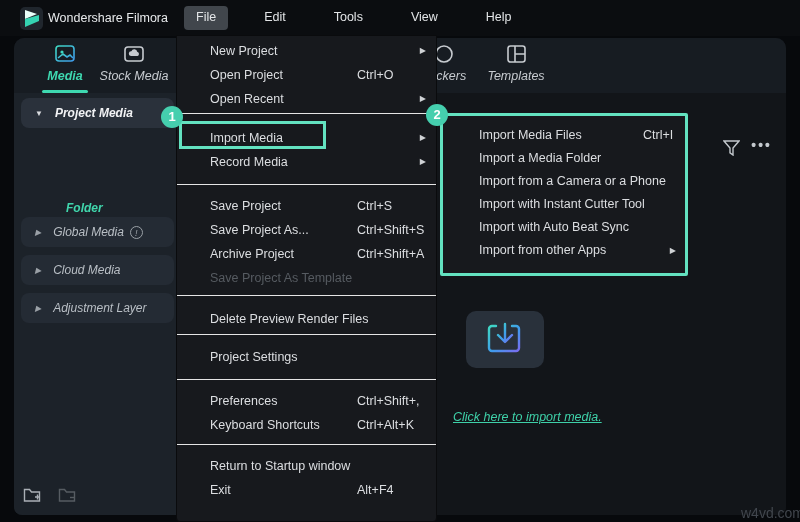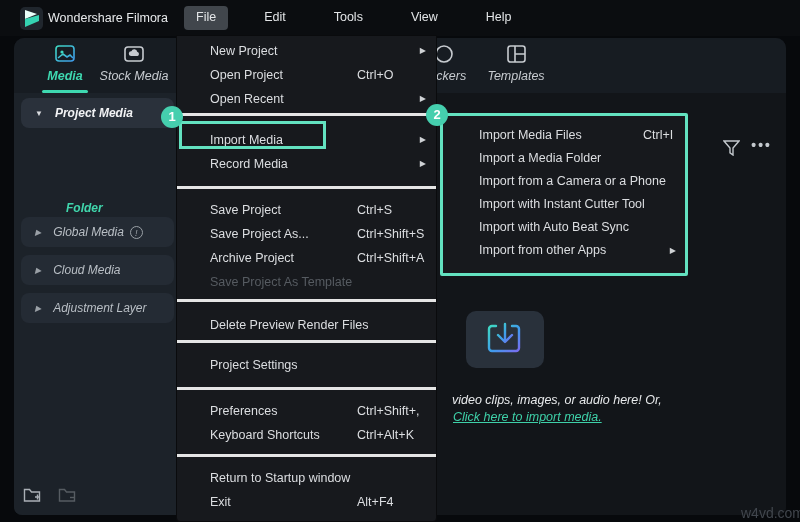--- a/index.html
+++ b/index.html
@@ -41,21 +41,21 @@
   .search-ph { position:absolute; left:270px; top:49px; color:#7c838a; font-size:12.5px; }
   .filter-btn { position:absolute; left:545px; top:47px; }
   .more-btn { position:absolute; left:573px; top:44px; color:#c3c8cd; font-size:14px; letter-spacing:2px; font-weight:bold; }
   .drop-icon-box { position:absolute; left:288px; top:218px; width:78px; height:57px; background:#29313b; border-radius:10px; }
   .drop-icon-box svg { position:absolute; left:20px; top:11px; }
   .drop-text { position:absolute; left:274px; top:300px; color:#e8eaec; font-size:12.5px; }
   .drop-link { position:absolute; left:275px; top:317px; color:#3ed0a8; font-size:12.5px; text-decoration:underline; cursor:pointer; }
   
   .filemenu { position:absolute; left:176px; top:35px; width:261px; height:487px; background:#17191d;
               border:1px solid #0a0b0d; border-radius:0 0 4px 4px; z-index:10; }
-  .mgroup { border-bottom:3px solid #e5e5e5; }
+  .mgroup { border-bottom:1px solid #e5e5e5; }
   .mgroup:last-child { border-bottom:none; }
   .mrow { position:relative; height:24px; line-height:24px; padding-left:33px; color:#dcdee1; font-size:12.5px; white-space:nowrap; }
   .mrow .mshort { position:absolute; left:180px; }
   .mrow .marrow { position:absolute; right:10px; font-size:8px; color:#cfd2d5; }
   .mrow.disabled, .mrow.disabled .mshort { color:#565b61; }
   
   .g1 { padding:3px 0 2px 0; }
   .g2 { padding:12px 0 10px 0; }
   .g3 { padding:9px 0 5px 0; }
   .g4 { padding:11px 0 3px 0; }
@@ -193,21 +193,20 @@
           <linearGradient id="dlgrad" x1="0" y1="0" x2="1" y2="1">
             <stop offset="0" stop-color="#3fd9c2"></stop>
             <stop offset="0.55" stop-color="#3f9bec"></stop>
             <stop offset="1" stop-color="#7a6cf0"></stop>
           </linearGradient>
         </defs>
         <path d="M10 4 h-4 a3 3 0 0 0 -3 3 v19 a3 3 0 0 0 3 3 h24 a3 3 0 0 0 3 -3 v-19 a3 3 0 0 0 -3 -3 h-4" fill="none" stroke="url(#dlgrad)" stroke-width="2.4" stroke-linecap="round"></path>
         <path d="M19 2 v16 M12 13 l7 7 l7 -7" fill="none" stroke="url(#dlgrad)" stroke-width="2.4" stroke-linecap="round" stroke-linejoin="round"></path>
       </svg>
     </div>
-    <div class="drop-text">video clips, images, or audio here! Or,</div>
     <div class="drop-link">Click here to import media.</div>
   </div>
 </div>
 
 <div class="filemenu" id="filemenu">
     <div class="mgroup g1">
       <div class="mrow"><span>New Project</span><span class="marrow">▶</span></div>
       <div class="mrow"><span>Open Project</span><span class="mshort">Ctrl+O</span></div>
       <div class="mrow"><span>Open Recent</span><span class="marrow">▶</span></div>
     </div>

